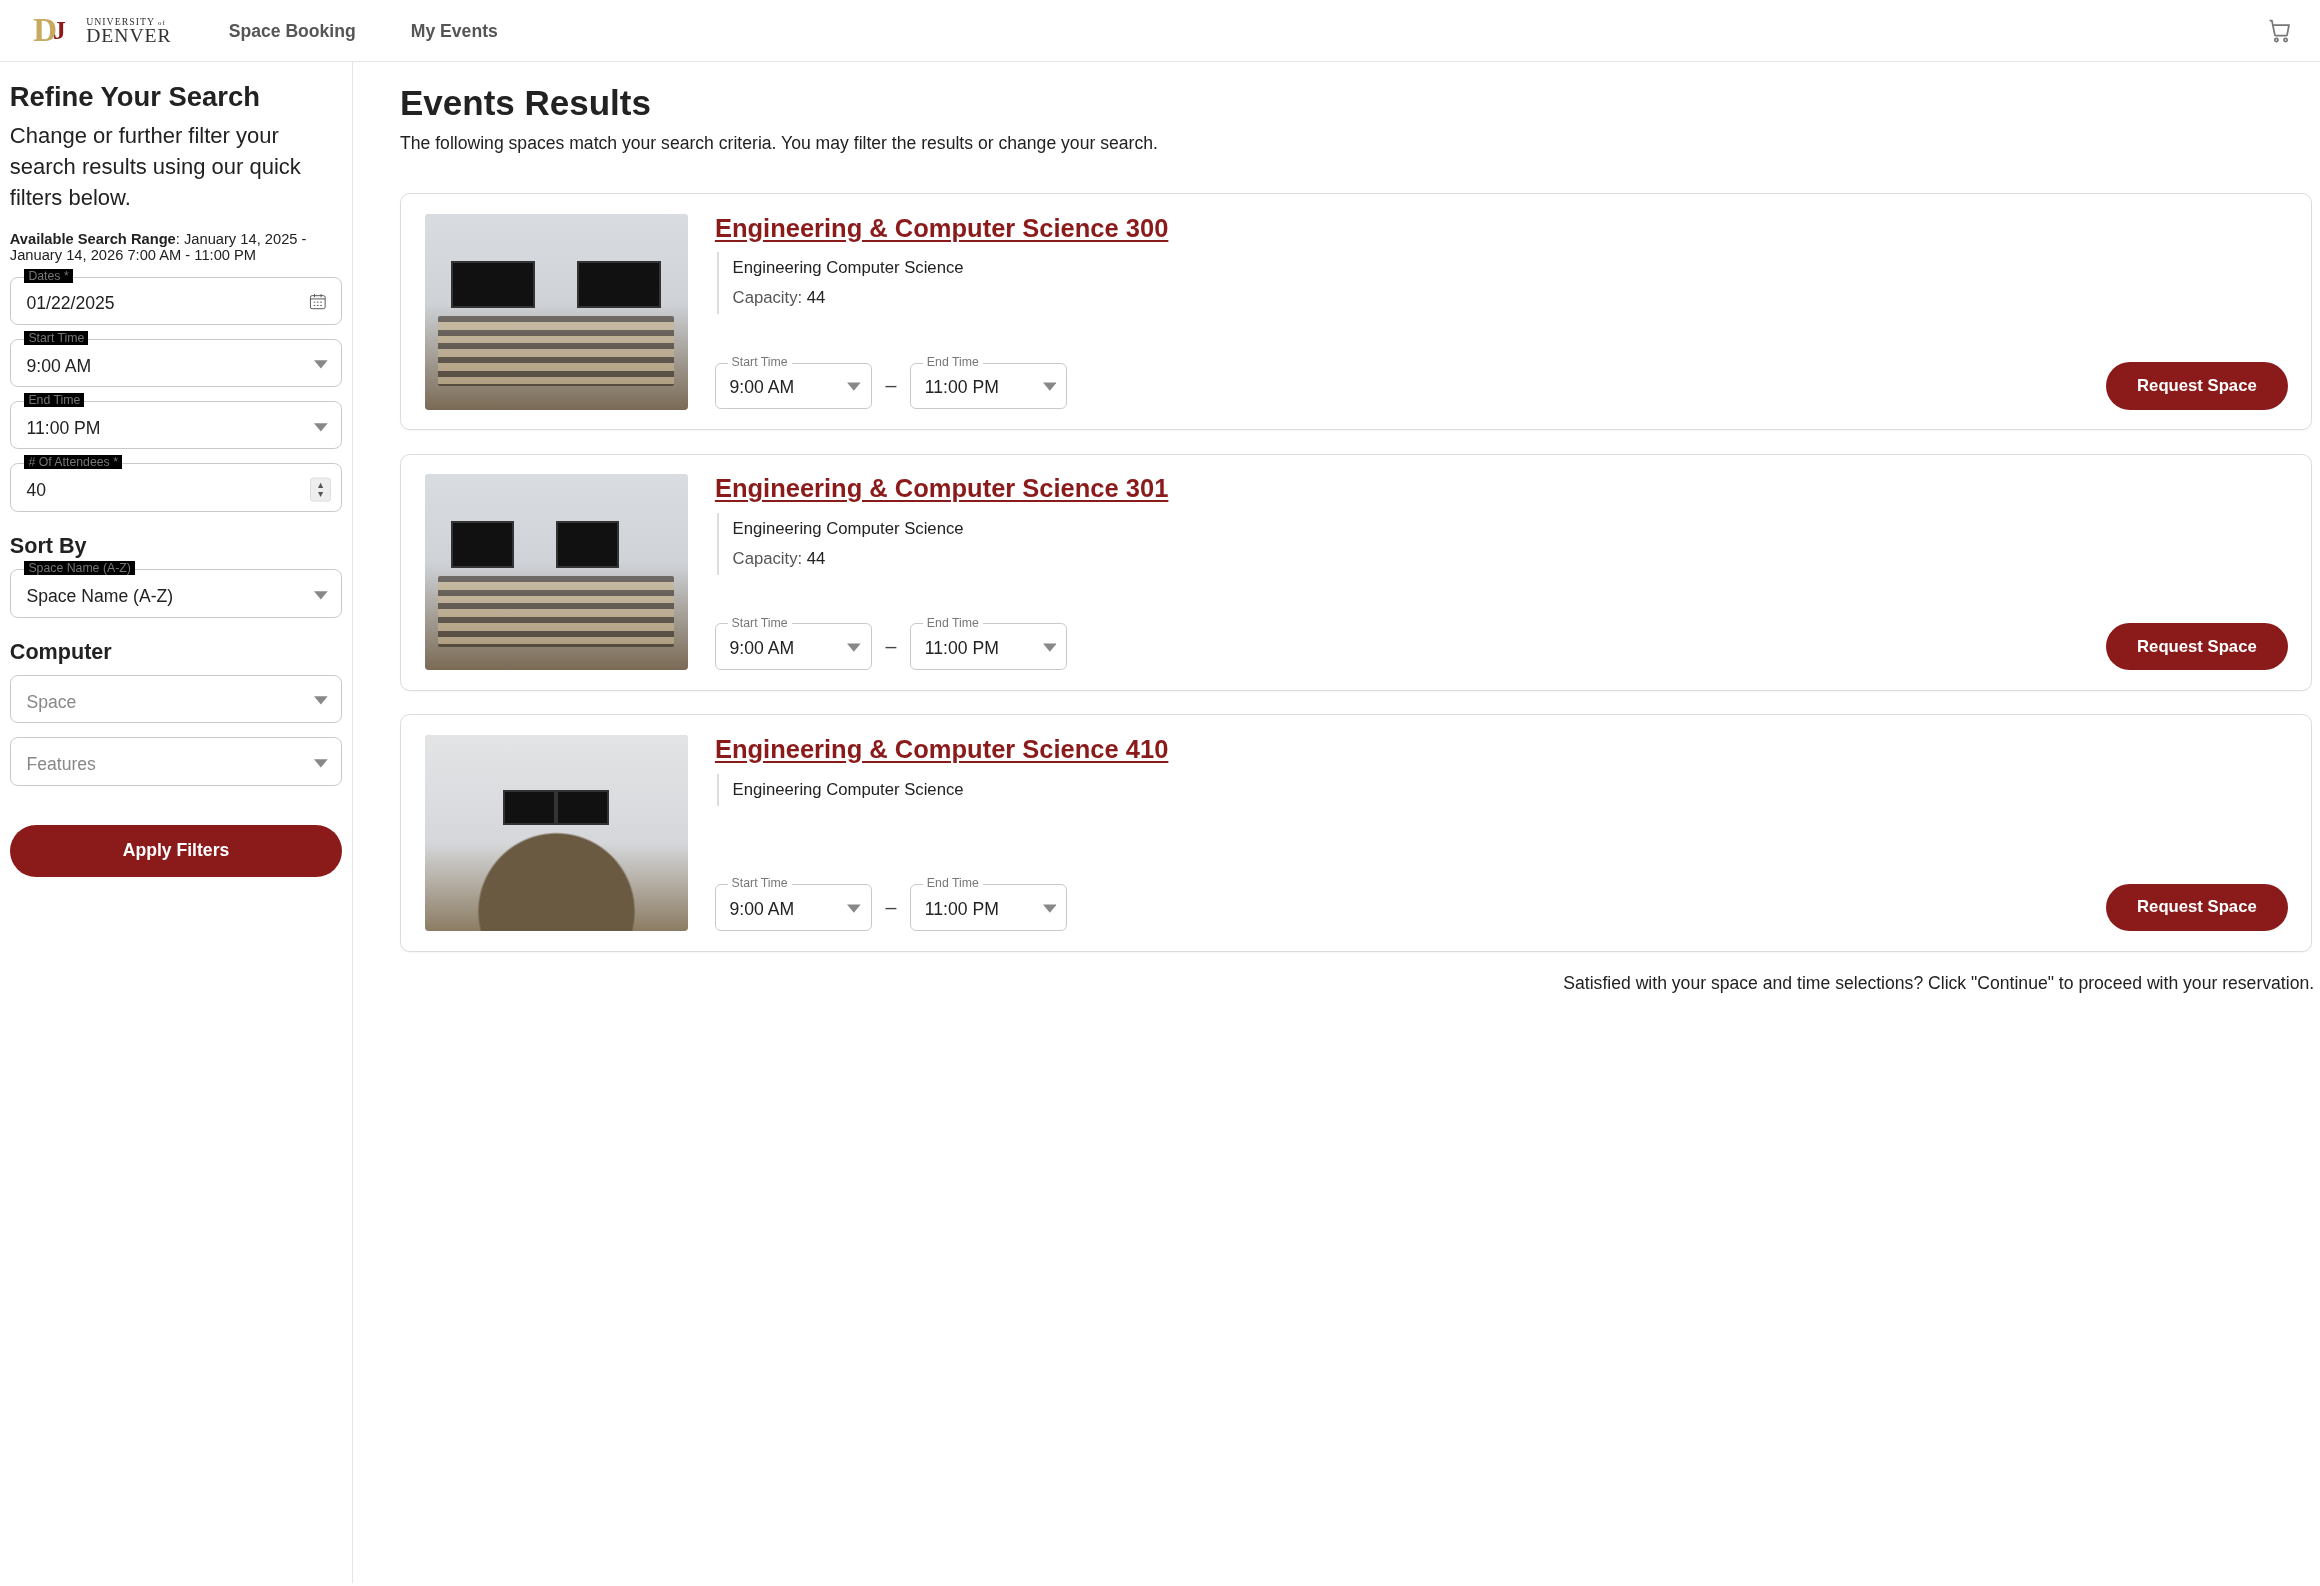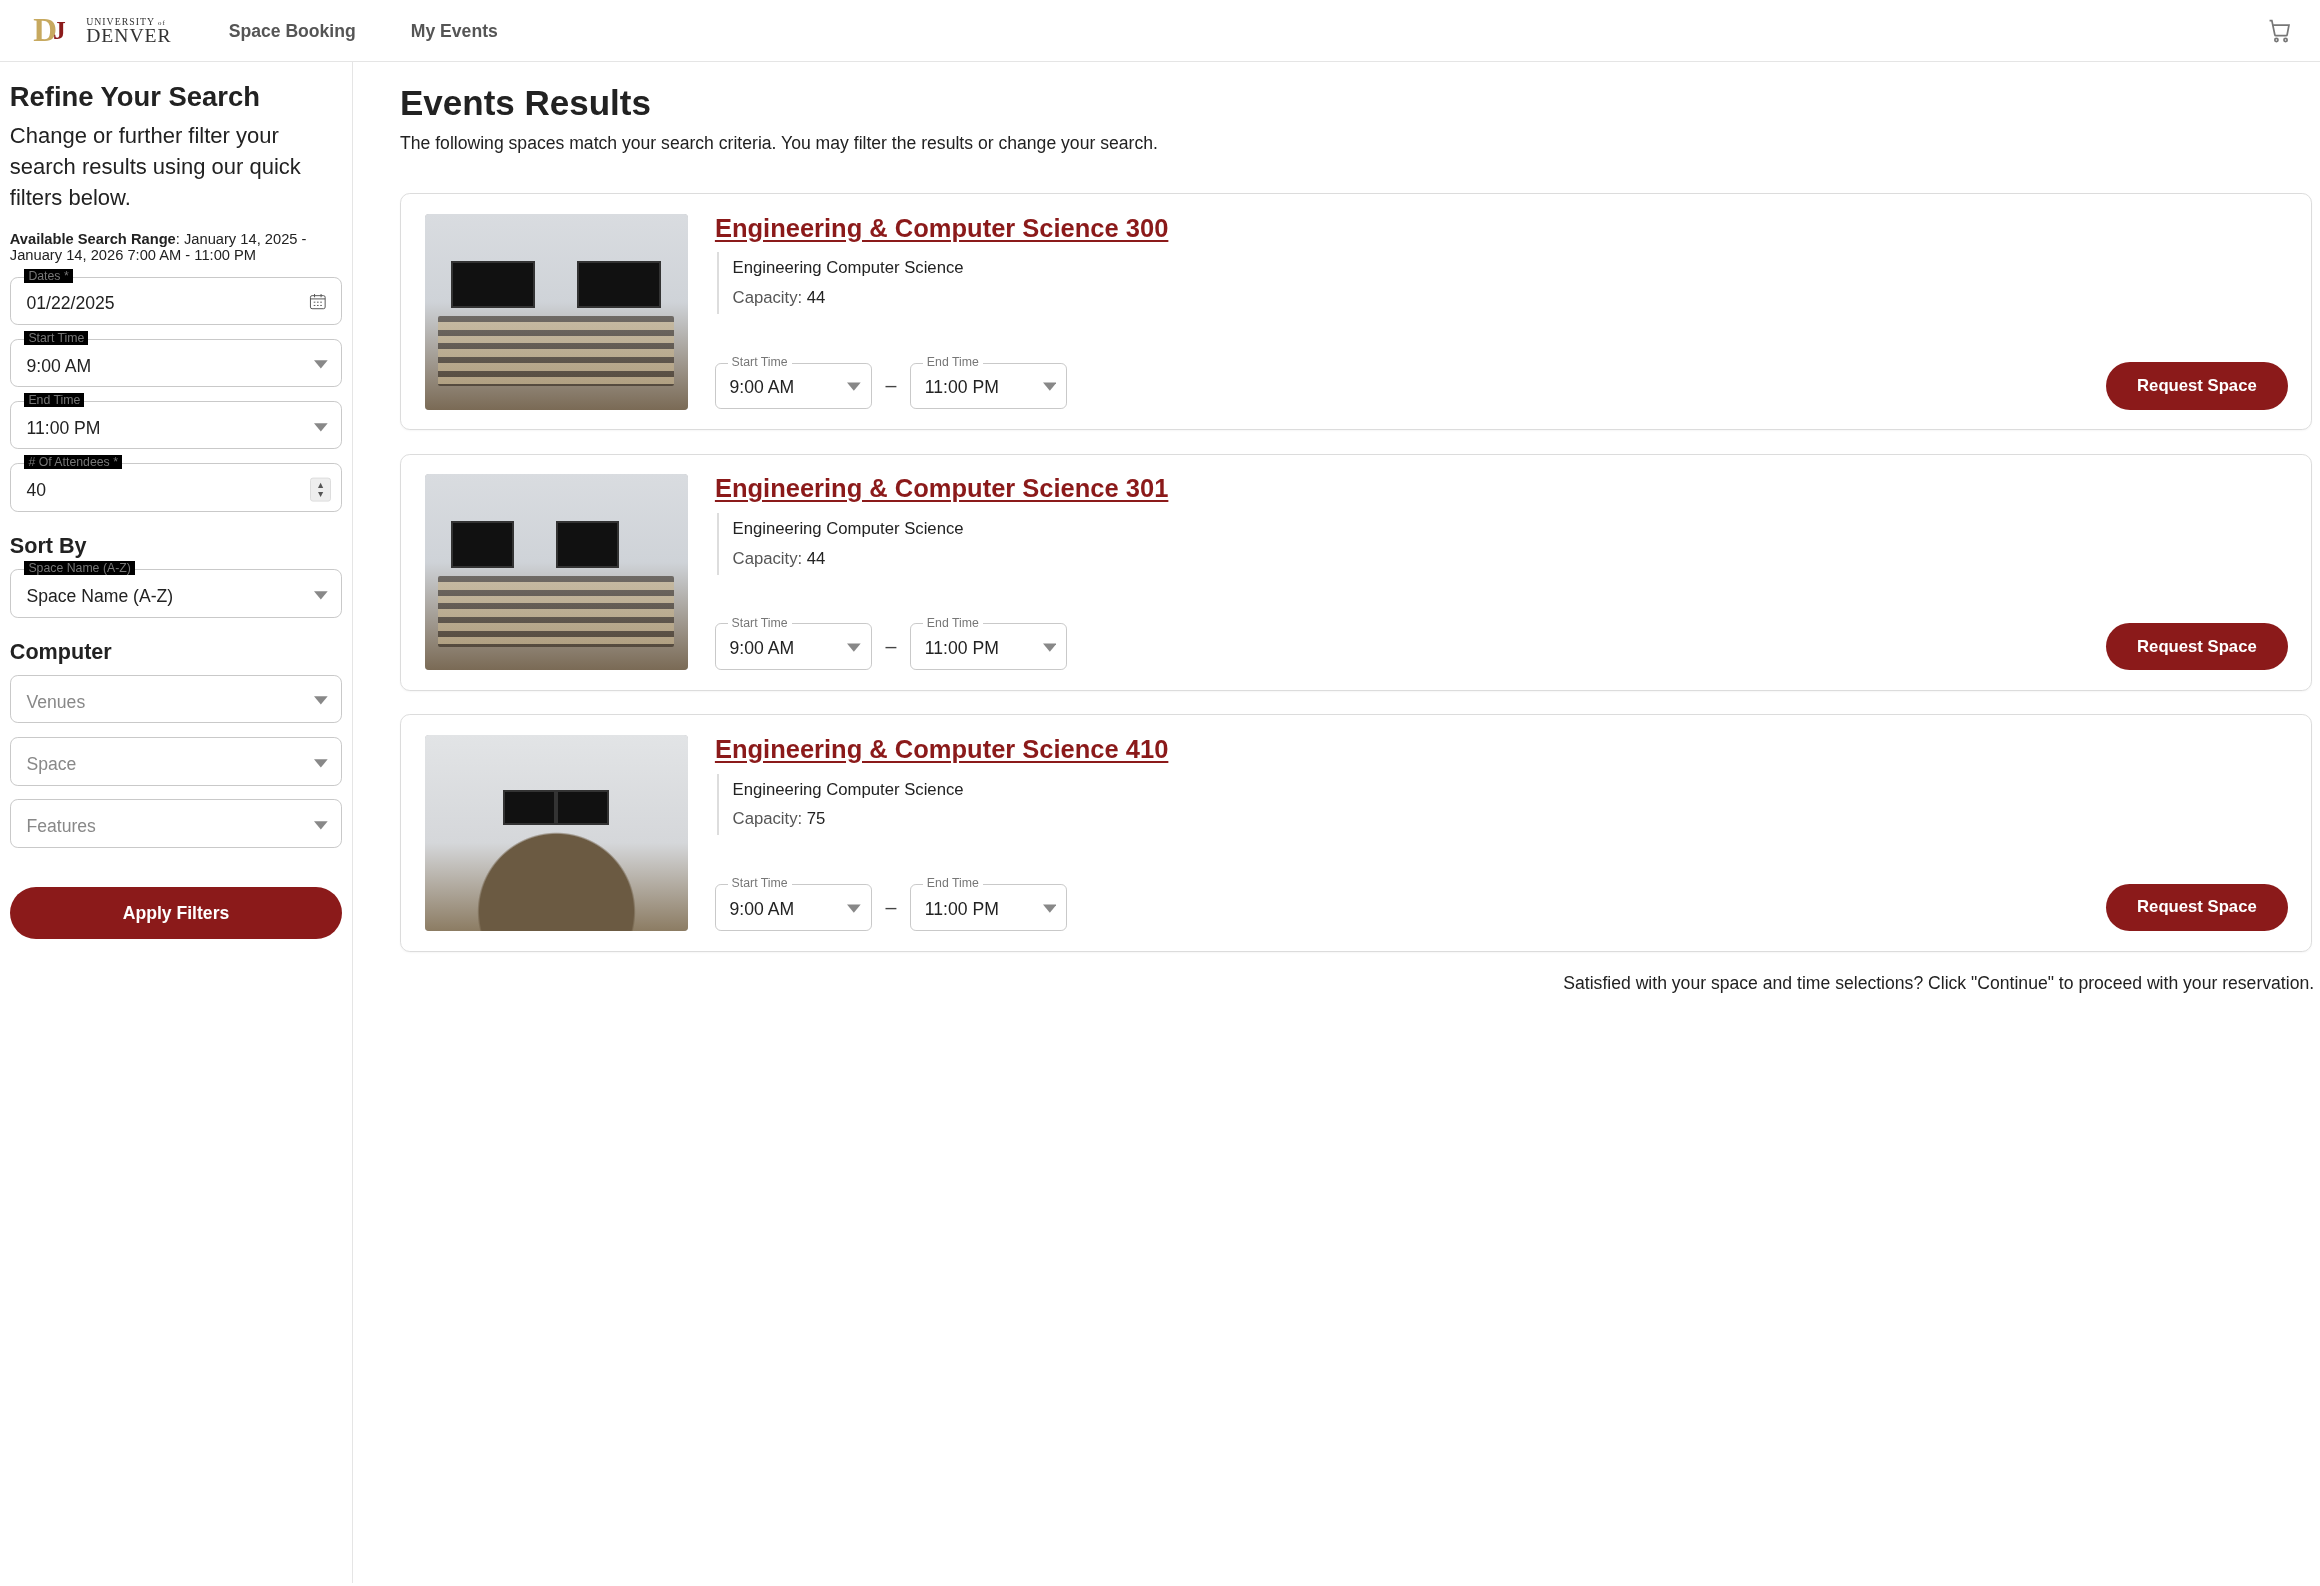--- a/index.html
+++ b/index.html
@@ -221,26 +221,20 @@
     <div class="field">
       <span class="label">Space Name (A-Z)</span>
       <span class="value">Space Name (A-Z)</span>
       <span class="dd"><svg viewBox="0 0 10 6">
             <path d="M0 0l5 6 5-6z"></path>
           </svg></span>
     </div>
 
     <h3>Computer</h3>
     <div class="field">
-      <span class="placeholder">Venues</span>
-      <span class="dd"><svg viewBox="0 0 10 6">
-            <path d="M0 0l5 6 5-6z"></path>
-          </svg></span>
-    </div>
-    <div class="field">
       <span class="placeholder">Space</span>
       <span class="dd"><svg viewBox="0 0 10 6">
             <path d="M0 0l5 6 5-6z"></path>
           </svg></span>
     </div>
     <div class="field">
       <span class="placeholder">Features</span>
       <span class="dd"><svg viewBox="0 0 10 6">
             <path d="M0 0l5 6 5-6z"></path>
           </svg></span>
@@ -331,23 +325,20 @@
       <div class="screens">
               <span></span>
               <span></span>
             </div>
 
     </div>
     <div class="card-body">
       <a class="card-title">Engineering &amp; Computer Science 410</a>
       <div class="card-meta">
         <span>Engineering Computer Science</span>
-        <span class="cap">
-          <span class="label">Capacity: </span><span>75</span>
-        </span>
       </div>
       <div class="card-times">
         <div class="time-field">
           <span class="tl">Start Time</span>
           <span class="tv">9:00 AM</span>
           <span class="dd"><svg viewBox="0 0 10 6">
                     <path d="M0 0l5 6 5-6z"></path>
                   </svg></span>
         </div>
         <span class="dash">–</span>

